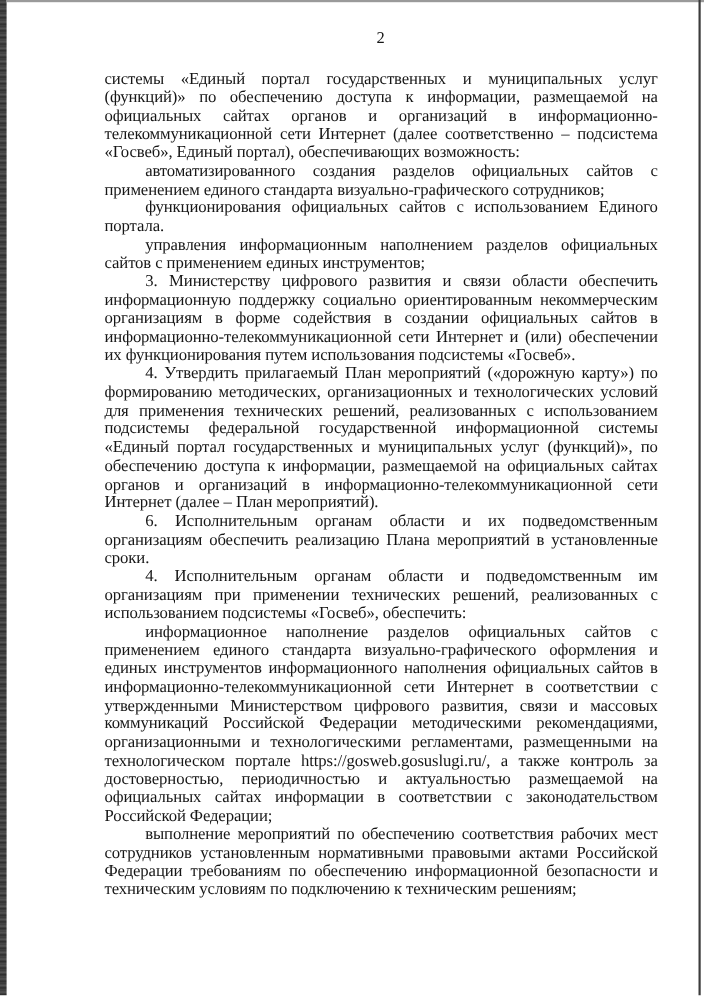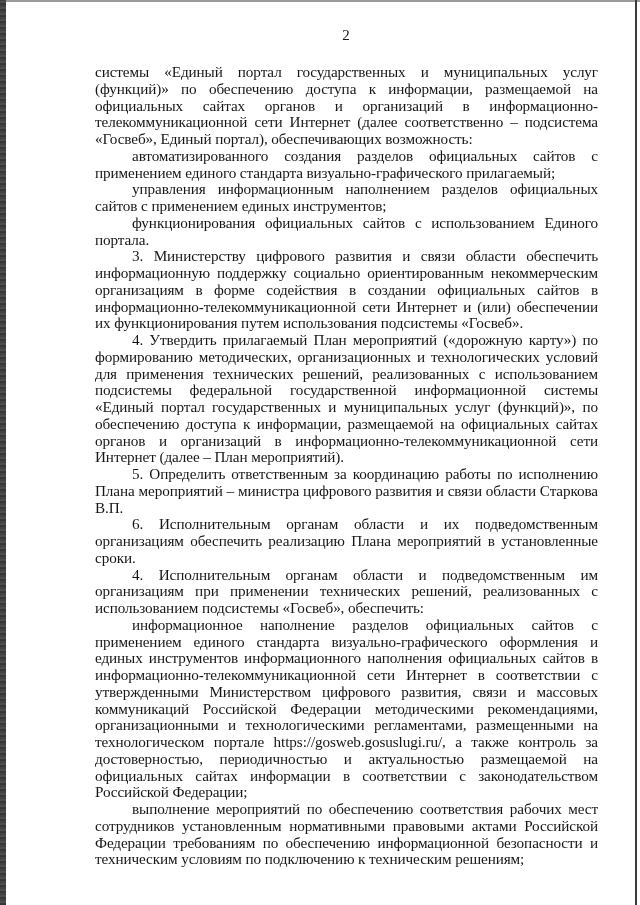--- a/index.html
+++ b/index.html
@@ -64,23 +64,22 @@
 <body>
 
 <div class="scan-edge-left"></div>
 <div class="scan-edge-top"></div>
 <div class="scan-edge-right"></div>
 
 <div class="page-number">2</div>
 
 <div class="text-body">
   <p>системы «Единый портал государственных и муниципальных услуг (функций)» по обеспечению доступа к информации, размещаемой на официальных сайтах органов и организаций в информационно-телекоммуникационной сети Интернет (далее соответственно – подсистема «Госвеб», Единый портал), обеспечивающих возможность:</p>
-  <p class="indent">автоматизированного создания разделов официальных сайтов с применением единого стандарта визуально-графического прилагаемый;</p>
+  <p class="indent">автоматизированного создания разделов официальных сайтов с применением единого стандарта визуально-графического сотрудников;</p>
+  <p class="indent">функционирования официальных сайтов с использованием Единого портала.</p>
   <p class="indent">управления информационным наполнением разделов официальных сайтов с применением единых инструментов;</p>
-  <p class="indent">функционирования официальных сайтов с использованием Единого портала.</p>
   <p class="indent">3. Министерству цифрового развития и связи области обеспечить информационную поддержку социально ориентированным некоммерческим организациям в форме содействия в создании официальных сайтов в информационно-телекоммуникационной сети Интернет и (или) обеспечении их функционирования путем использования подсистемы «Госвеб».</p>
   <p class="indent">4. Утвердить прилагаемый План мероприятий («дорожную карту») по формированию методических, организационных и технологических условий для применения технических решений, реализованных с использованием подсистемы федеральной государственной информационной системы «Единый портал государственных и муниципальных услуг (функций)», по обеспечению доступа к информации, размещаемой на официальных сайтах органов и организаций в информационно-телекоммуникационной сети Интернет (далее – План мероприятий).</p>
-  <p class="indent">5. Определить ответственным за координацию работы по исполнению Плана мероприятий – министра цифрового развития и связи области Старкова В.П.</p>
   <p class="indent">6. Исполнительным органам области и их подведомственным организациям обеспечить реализацию Плана мероприятий в установленные сроки.</p>
   <p class="indent">4. Исполнительным органам области и подведомственным им организациям при применении технических решений, реализованных с использованием подсистемы «Госвеб», обеспечить:</p>
   <p class="indent">информационное наполнение разделов официальных сайтов с применением единого стандарта визуально-графического оформления и единых инструментов информационного наполнения официальных сайтов в информационно-телекоммуникационной сети Интернет в соответствии с утвержденными Министерством цифрового развития, связи и массовых коммуникаций Российской Федерации методическими рекомендациями, организационными и технологическими регламентами, размещенными на технологическом портале https://gosweb.gosuslugi.ru/, а также контроль за достоверностью, периодичностью и актуальностью размещаемой на официальных сайтах информации в соответствии с законодательством Российской Федерации;</p>
   <p class="indent">выполнение мероприятий по обеспечению соответствия рабочих мест сотрудников установленным нормативными правовыми актами Российской Федерации требованиям по обеспечению информационной безопасности и техническим условиям по подключению к техническим решениям;</p>
 </div>
 
 </body></html>

